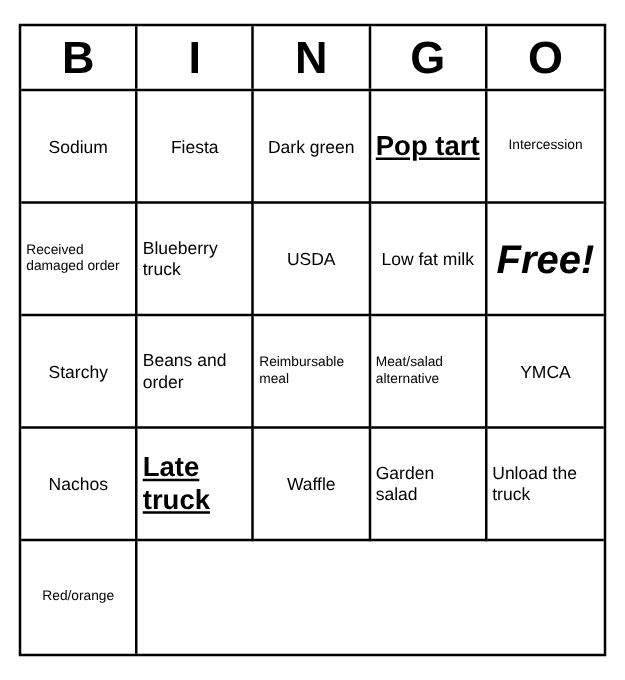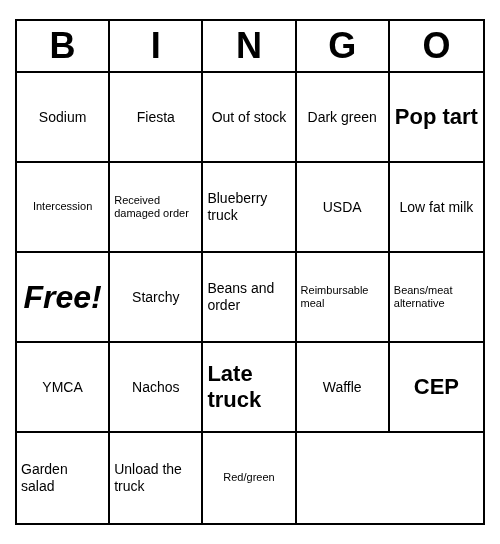--- a/index.html
+++ b/index.html
@@ -63,20 +63,21 @@
       border-right: none;
     }
 
     .bingo-cell:nth-child(n+21) {
       border-bottom: none;
     }
 
     .bingo-cell.large-text {
       font-size: 22px;
       font-weight: bold;
+      text-decoration: underline;
     }
 
     .bingo-cell.small-text {
       font-size: 11px;
     }
 
     .bingo-cell.free {
       font-size: 32px;
       font-weight: bold;
       font-style: italic;
@@ -89,35 +90,33 @@
   <div class="bingo-header">
     <div class="bingo-header-cell">B</div>
     <div class="bingo-header-cell">I</div>
     <div class="bingo-header-cell">N</div>
     <div class="bingo-header-cell">G</div>
     <div class="bingo-header-cell">O</div>
   </div>
   <div class="bingo-grid" id="bingo-grid">
   <div class="bingo-cell">Sodium</div>
       <div class="bingo-cell">Fiesta</div>
-      <div class="bingo-cell">Out of stock</div>
       <div class="bingo-cell">Dark green</div>
       <div class="bingo-cell large-text">Pop tart</div>
       <div class="bingo-cell small-text">Intercession</div>
       <div class="bingo-cell small-text">Received damaged order</div>
       <div class="bingo-cell">Blueberry truck</div>
       <div class="bingo-cell">USDA</div>
       <div class="bingo-cell">Low fat milk</div>
       <div class="bingo-cell free">Free!</div>
       <div class="bingo-cell">Starchy</div>
       <div class="bingo-cell">Beans and order</div>
       <div class="bingo-cell small-text">Reimbursable meal</div>
-      <div class="bingo-cell small-text">Beans/meat alternative</div>
+      <div class="bingo-cell small-text">Meat/salad alternative</div>
       <div class="bingo-cell">YMCA</div>
       <div class="bingo-cell">Nachos</div>
       <div class="bingo-cell large-text">Late truck</div>
       <div class="bingo-cell">Waffle</div>
-      <div class="bingo-cell large-text">CEP</div>
       <div class="bingo-cell">Garden salad</div>
       <div class="bingo-cell">Unload the truck</div>
-      <div class="bingo-cell small-text">Red/green</div>
+      <div class="bingo-cell small-text">Red/orange</div>
     </div>
 </div>
 
 </body></html>

